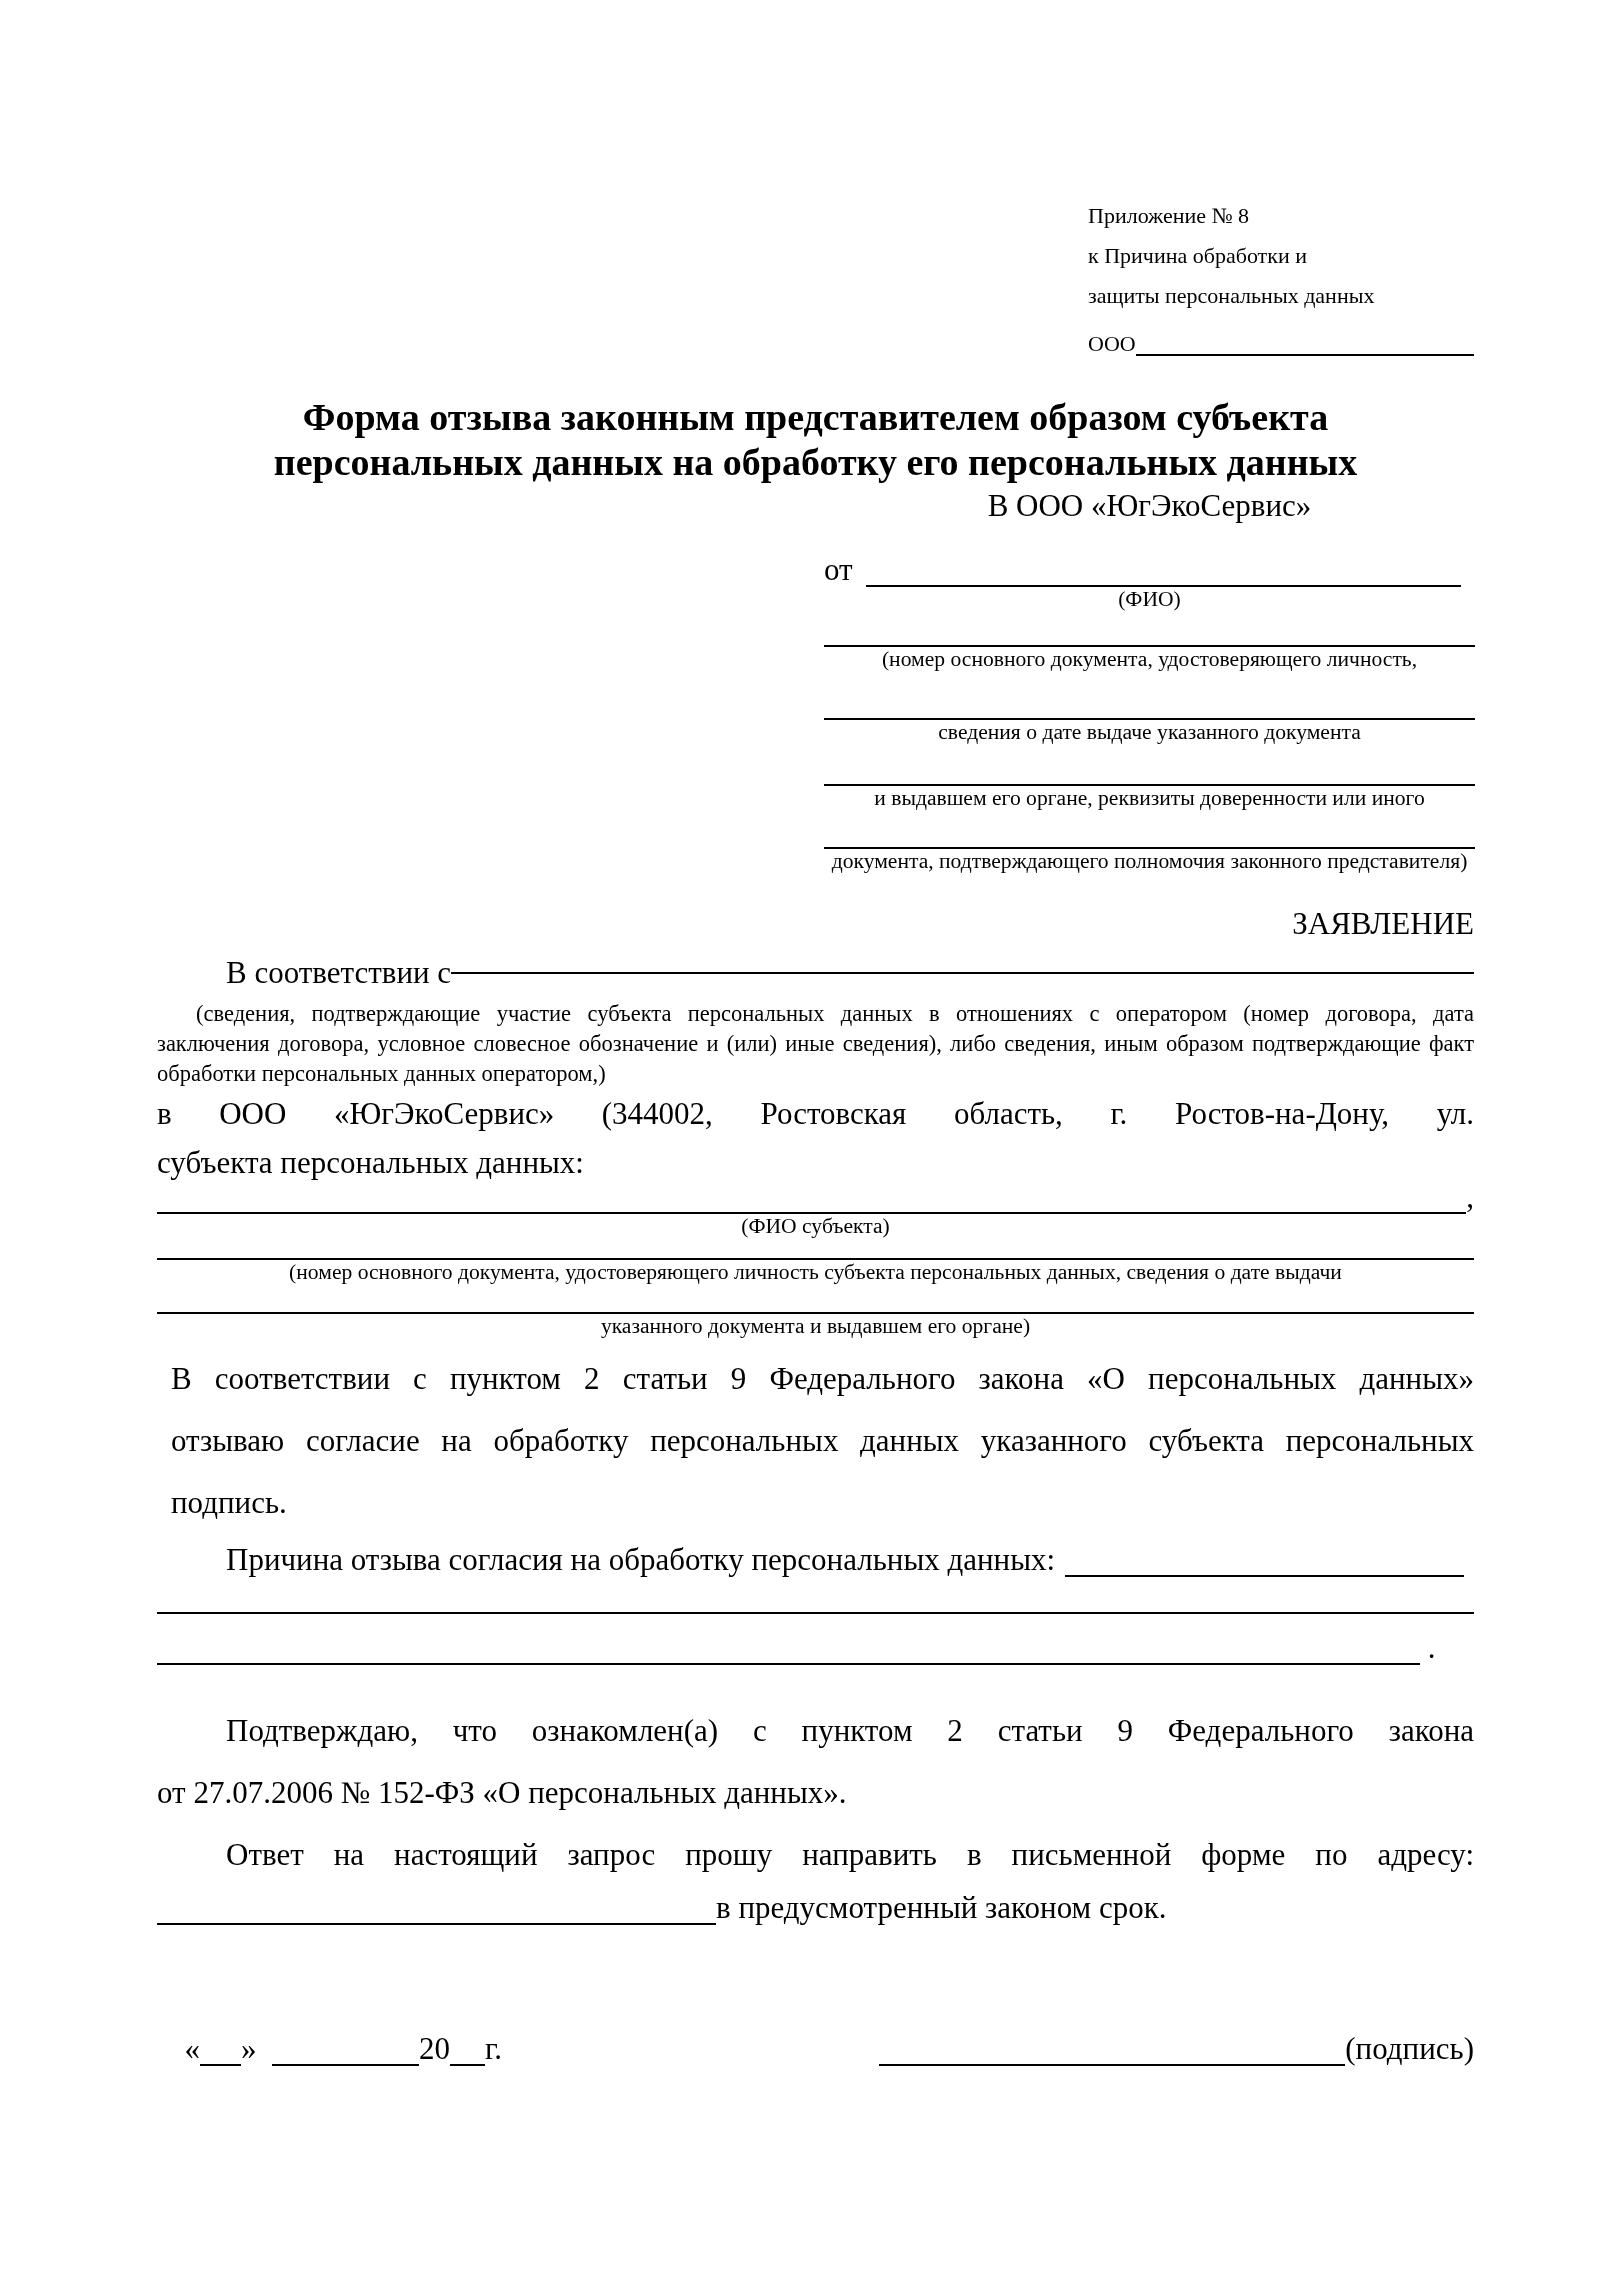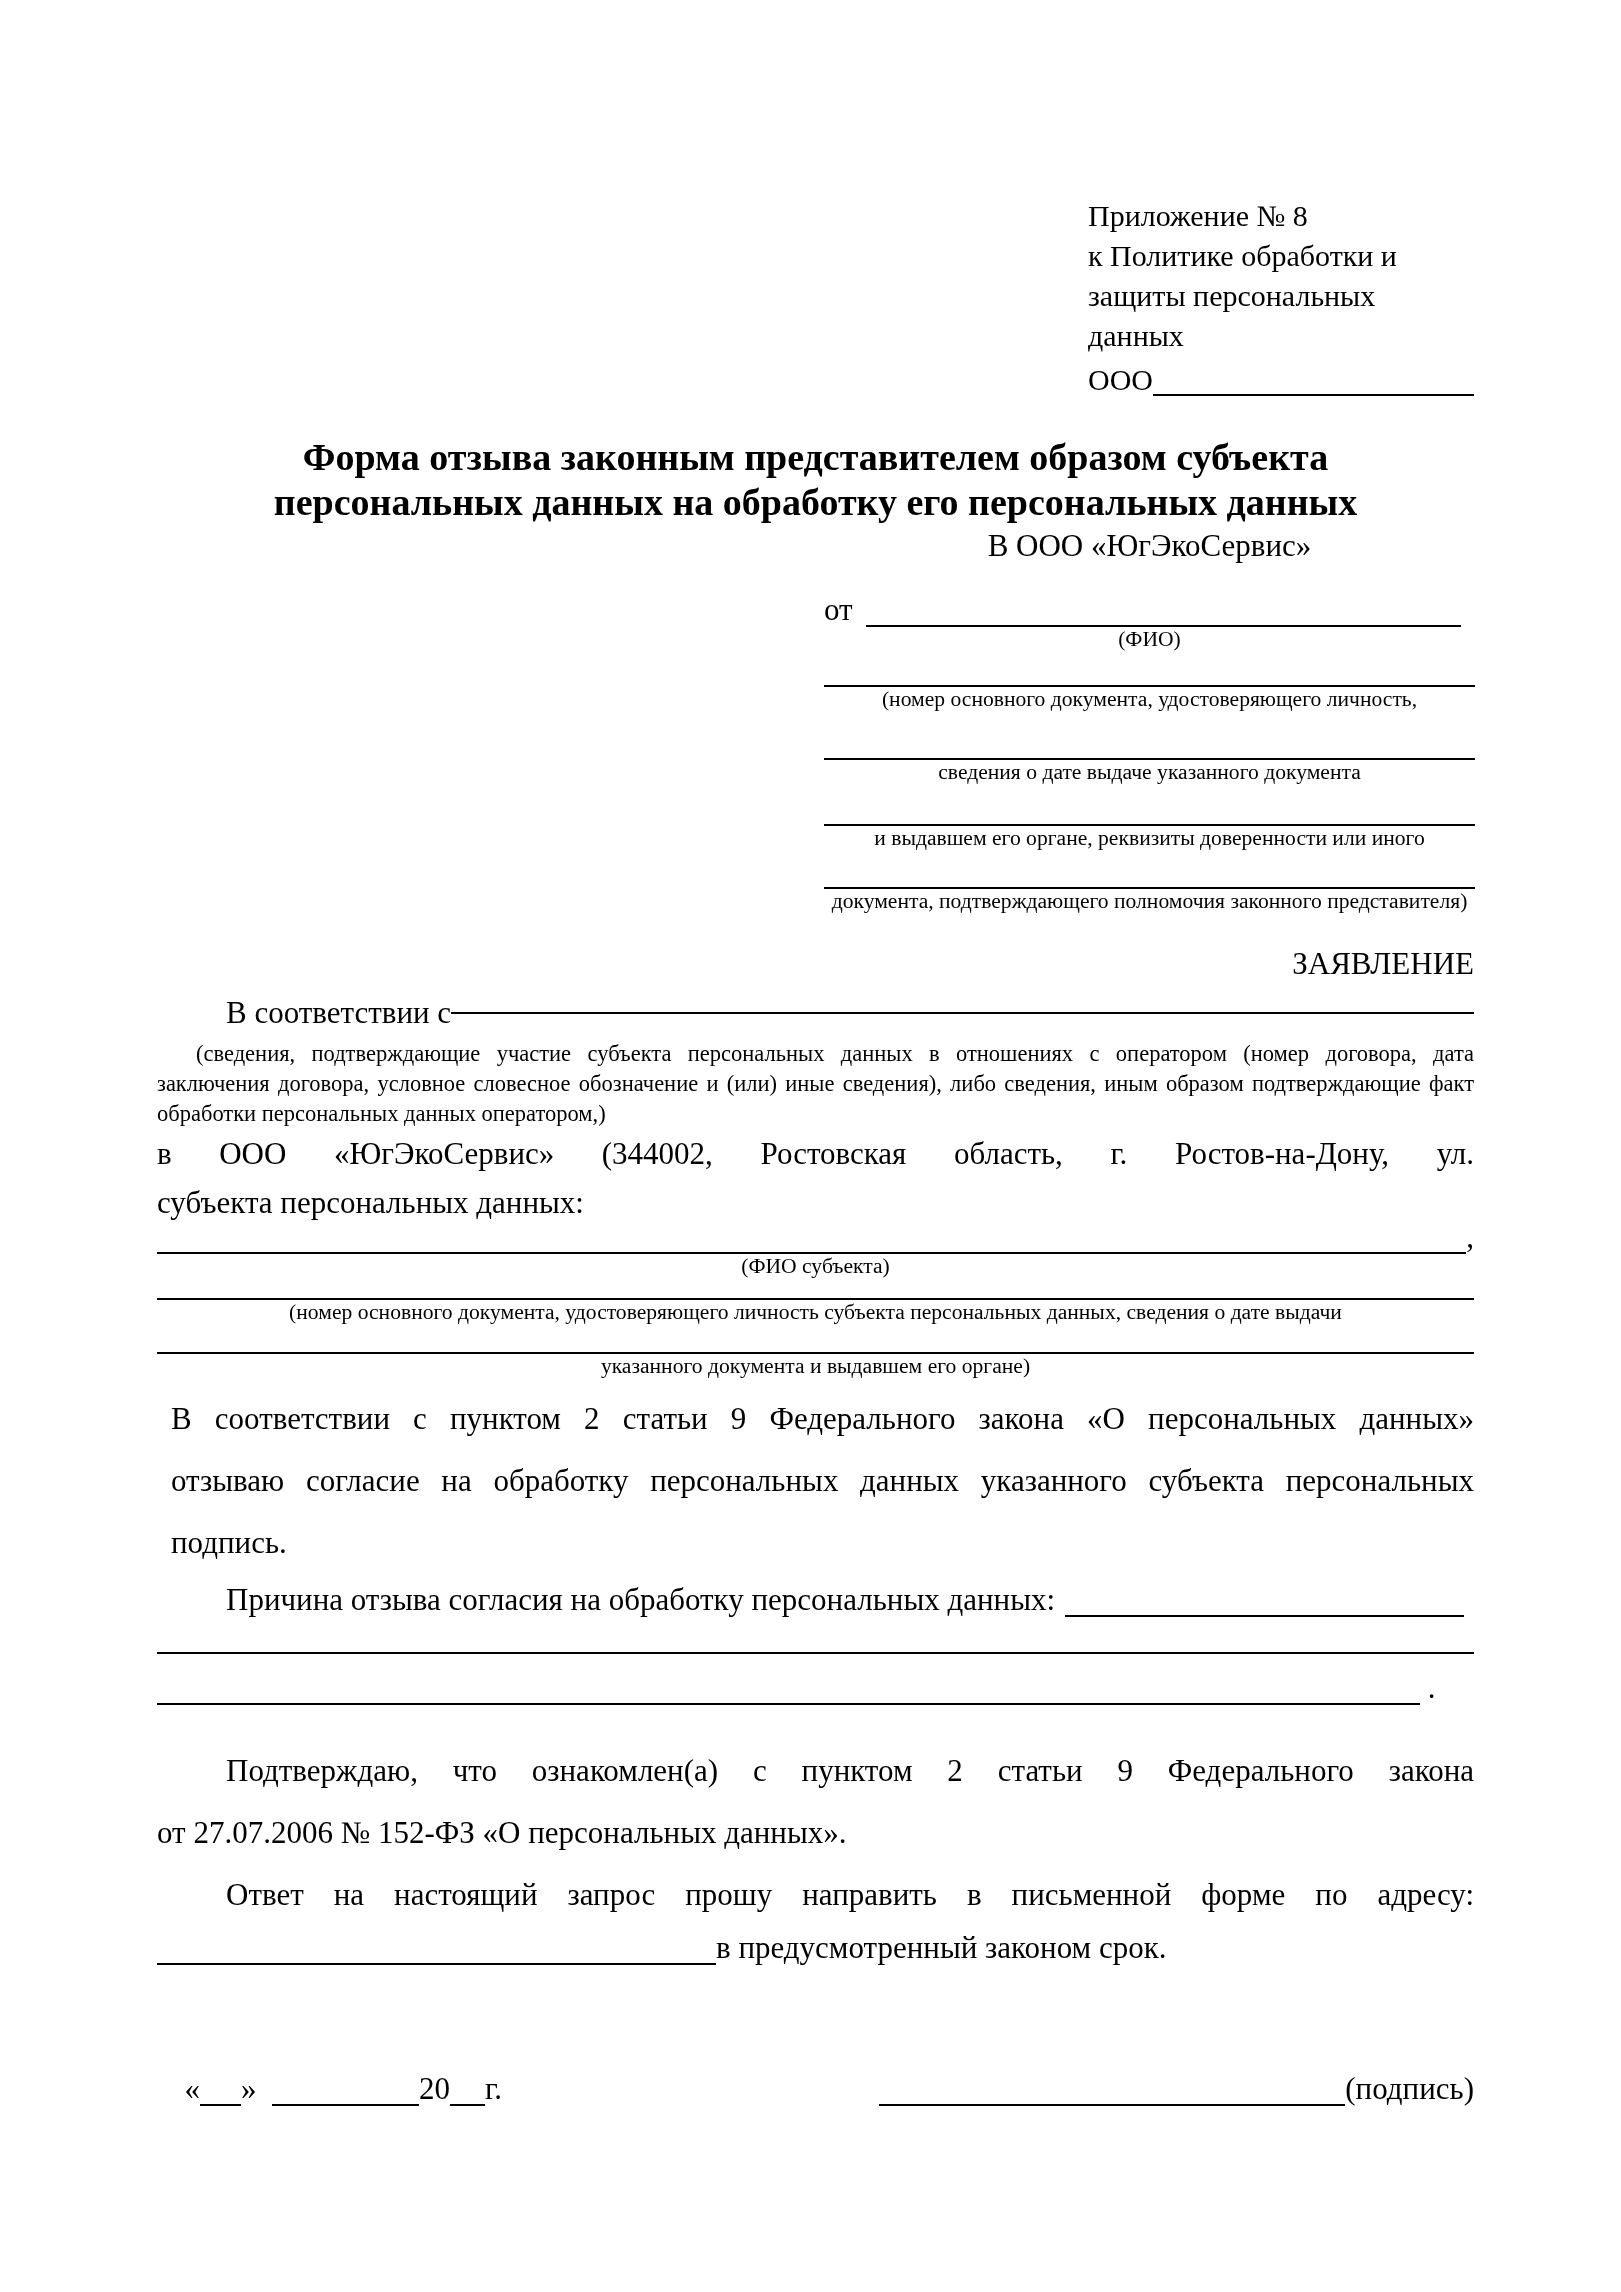--- a/index.html
+++ b/index.html
@@ -14,21 +14,21 @@
     box-sizing: border-box;
     padding: 196px 147px 0 157px;
     overflow: hidden;
   }
   .uline { border-bottom: 2.9px solid #000; }
   .hrow { display: flex; align-items: flex-end; }
   .hrow .uline { flex: 1 1 auto; }
   .hrow span { white-space: nowrap; line-height: 1.1; }
 
   
-  .appendix { margin-left: 931px; width: 386px; font-size: 30px; line-height: 40px; }
+  .appendix { margin-left: 931px; width: 386px; font-size: 22px; line-height: 40px; }
   .appendix .hrow { height: 40px; }
 
   
   .title-block { margin-top: 39px; font-weight: bold; font-size: 38px; }
   .title-block .bl { text-align: center; line-height: 45px; }
 
   
   .addr { margin-left: 667px; width: 651px; }
   .addr-org { height: 41px; line-height: 41px; text-align: center; }
   .addr .from-row { margin-top: 19.6px; height: 41px; }
@@ -76,21 +76,21 @@
   .yearrest-blank { width: 35px; height: 100%; }
   .sig-blank { width: 466px; height: 100%; }
 </style>
 </head>
 <body>
 
 <div class="page">
 
   <div class="appendix">
     <div>Приложение № 8</div>
-    <div>к Политике обработки и</div>
+    <div>к Причина обработки и</div>
     <div>защиты персональных данных</div>
     <div class="hrow">
       <span>ООО</span>
       <span class="uline"></span>
     </div>
   </div>
 
   <div class="title-block">
       <div class="bl">Форма отзыва законным представителем образом субъекта</div>
       <div class="bl">персональных данных на обработку его персональных данных</div>

